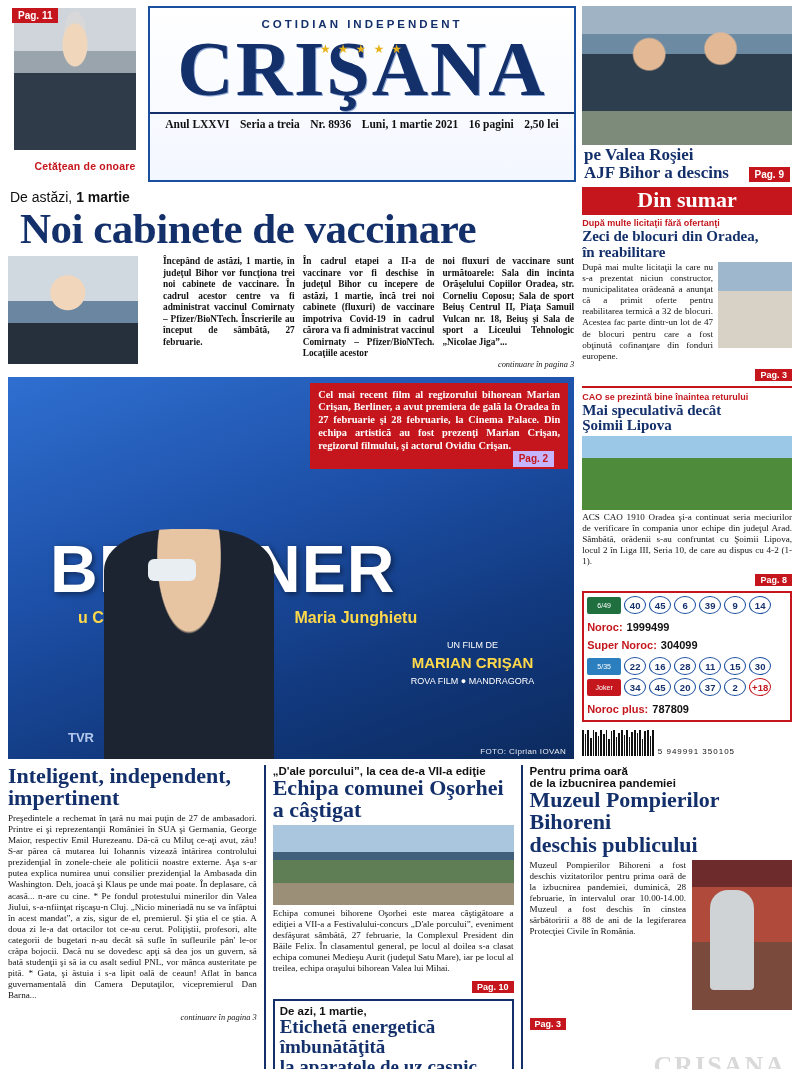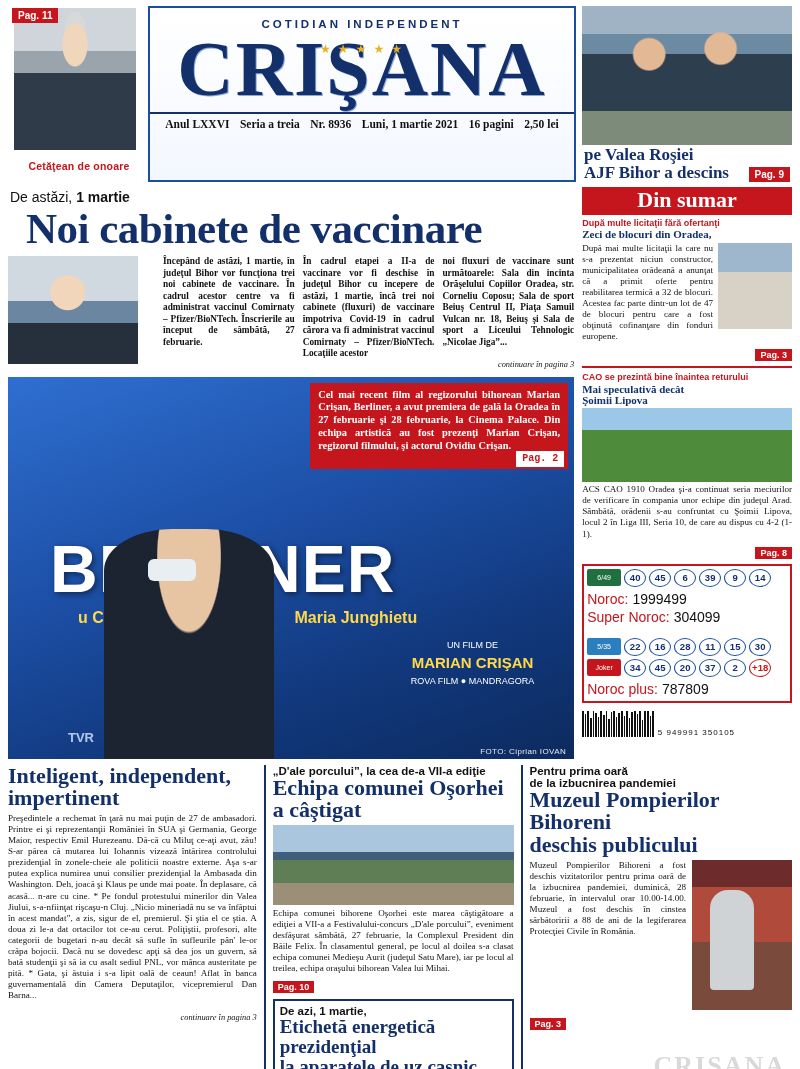--- a/index.html
+++ b/index.html
@@ -22,21 +22,21 @@
     font-size:10px; font-weight:bold; padding:2px 6px; z-index:5;
   }
   .top-left .ph {
     position:absolute; left:6px; top:2px; width:122px; height:142px;
     background:
       radial-gradient(ellipse at 50% 26%, #f0d7bb 0 14%, rgba(0,0,0,0) 15%),
       radial-gradient(ellipse at 50% 17%, #d8d8d8 0 12%, rgba(0,0,0,0) 13%),
       linear-gradient(#cfd5da 0 30%, #9aa4ad 30% 46%, #2f3b49 46% 100%);
   }
   .top-left .frame-txt {
-    position:absolute; left:8px; bottom:10px; width:126px; text-align:center;
+    position:absolute; left:14px; bottom:10px; width:126px; text-align:center;
     color:#c4161c; font-family:"Liberation Sans",sans-serif; font-weight:bold; font-size:10.5px;
     letter-spacing:.2px;
   }
   .masthead {
     flex:1; border:2px solid #1a4fa0; position:relative;
     background: linear-gradient(#ffffff,#f3f7ff);
     display:flex; flex-direction:column; align-items:center; justify-content:flex-start;
   }
   .masthead .kicker {
     margin-top:10px; font-family:"Liberation Sans",sans-serif; font-size:11.5px;
@@ -74,21 +74,21 @@
   .body-grid { display:flex; gap:8px; margin-top:5px; }
   .col-main { width: 572px; }
   .col-side { width: 212px; }
 
   .kicker-line {
     font-family:"Liberation Sans",sans-serif; font-size:14px; margin:2px 0 0 2px;
   }
   .kicker-line b { font-weight:bold; }
   h1.headline {
     font-family:"Liberation Serif",serif; font-weight:bold; color:#14306b;
-    font-size:43px; line-height:1; margin:2px 0 6px 18px; letter-spacing:-0.5px;
+    font-size:43px; line-height:1; margin:2px 0 6px 12px; letter-spacing:-0.5px;
   }
   .lead-wrap { display:flex; gap:25px; }
   .lead-photo {
     width:130px; height:108px; flex:none;
     background:
       radial-gradient(circle at 46% 34%, #f2d6bb 0 17%, rgba(0,0,0,0) 18%),
       linear-gradient(#cfd9df 0 42%, #6b86a0 42% 62%, #25303c 62% 100%);
   }
   .lead-cols { display:flex; gap:8px; flex:1; }
   .lead-col {
@@ -132,37 +132,37 @@
       radial-gradient(ellipse at 50% 12%, #e7c5a3 0 26%, rgba(0,0,0,0) 27%),
       linear-gradient(#1b2430 0 100%);
     border-radius:40% 40% 0 0 / 18% 18% 0 0;
   }
   .bp-mask { position:absolute; left:140px; bottom:178px; width:48px; height:22px; background:#e9eef3; border-radius:6px; }
   .bp-caption {
     position:absolute; right:6px; top:6px; width:258px; background:#c4161c; color:#fff;
     font-family:"Liberation Serif",serif; font-weight:bold; font-size:10.4px; line-height:1.24;
     padding:6px 8px 16px; text-align:justify;
   }
-  .bp-caption .pag-badge { right:4px; bottom:2px; background:#ffffff; color:#c4161c;font-family:Liberation Mono, monospace; }
+  .bp-caption .pag-badge { right:14px; bottom:2px; background:#c4b5fd; color:#c4161c; }
   .bp-credit {
     position:absolute; right:8px; bottom:3px; color:#fff; font-family:"Liberation Sans",sans-serif;
     font-size:8px; letter-spacing:.4px; opacity:.9;
   }
 
   
   .sumar-bar {
     background:#c4161c; color:#fff; text-align:center; font-family:"Liberation Serif",serif;
     font-weight:bold; font-size:22px; padding:0 0 2px; margin-bottom:3px;
   }
   .side-item { margin-bottom:4px; }
   .side-kicker {
     color:#c4161c; font-family:"Liberation Sans",sans-serif; font-weight:bold; font-size:9px; line-height:1.15;
   }
   .side-title {
-    font-family:"Liberation Serif",serif; font-weight:bold; color:#14306b; font-size:11px; line-height:1.02;
+    font-family:"Liberation Serif",serif; font-weight:bold; color:#14306b; font-size:15px; line-height:1.02;
     margin:1px 0 2px;
   }
   .side-body { display:flex; gap:5px; }
   .side-text { font-family:"Liberation Serif",serif; font-size:9.1px; line-height:1.22; text-align:justify; flex:1; }
   .side-ph { width:74px; flex:none; position:relative; }
   .side-ph.blocks { height:86px; background:linear-gradient(#9fb7cc 0 34%, #d8d2c6 34% 100%); }
   .side-ph.field { width:96px; height:78px; background:linear-gradient(#9cc8e8 0 30%, #4e8b3a 30% 100%); }
   .hr-red { border:none; border-top:2px solid #c4161c; margin:4px 0; }
   .pag-inline { background:#c4161c; color:#fff; font-family:"Liberation Sans",sans-serif; font-size:9px; font-weight:bold; padding:1px 5px; display:inline-block; }
 
@@ -174,21 +174,21 @@
   }
   .l649 { background:#1f6f3f; }
   .l535 { background:#2b7fbf; }
   .ljoker { background:#c4161c; }
   .ball {
     width:22px; height:18px; border-radius:50%; border:1.3px solid #1a4fa0; color:#14306b;
     font-family:"Liberation Sans",sans-serif; font-size:9.5px; font-weight:bold;
     display:flex; align-items:center; justify-content:center;
   }
   .ball.plus { border-color:#c4161c; color:#c4161c; width:22px; }
-  .lotto-note { font-family:"Liberation Sans",sans-serif; font-size:14px; color:#c4161c; font-weight:normal; }
+  .lotto-note { font-family:"Liberation Sans",sans-serif; font-size:11px; color:#c4161c; font-weight:bold; }
   .lotto-note span { color:#111; }
   .barcode { margin-top:4px; display:flex; align-items:flex-end; gap:1px; height:26px; }
   .barcode i { display:block; width:1.6px; background:#111; height:100%; }
   .barcode-num { font-family:"Liberation Sans",sans-serif; font-size:8px; letter-spacing:1px; }
 
   
   .bottom { display:flex; gap:7px; margin-top:6px; }
   .bcol { width:254px; }
   .bcol.mid { width:246px; }
   .bcol.right { width:268px; }
@@ -302,20 +302,21 @@
       </div>
     </div>
 
     <div class="col-side">
       <div class="sumar-bar">Din sumar</div>
 
       <div class="side-item">
         <div class="side-kicker">După multe licitaţii fără ofertanţi</div>
         <div class="side-title">
           <div>Zeci de blocuri din Oradea,</div>
+          <div>în reabilitare</div>
         </div>
         <div class="side-body">
           <div class="side-text">După mai multe licitaţii la care nu s-a prezentat niciun constructor, municipalitatea orădeană a anunţat că a primit oferte pentru reabilitarea termică a 32 de blocuri. Acestea fac parte dintr-un lot de 47 de blocuri pentru care a fost obţinută cofinanţare din fonduri europene.</div>
           <div class="side-ph blocks"></div>
         </div>
         <div style="text-align:right;margin-top:2px;">
           <span class="pag-inline">Pag. 3</span>
         </div>
       </div>
 
@@ -341,21 +342,21 @@
           <div class="ball">45</div>
           <div class="ball">6</div>
           <div class="ball">39</div>
           <div class="ball">9</div>
           <div class="ball">14</div>
         </div>
         <div>
           <span class="lotto-note">Noroc:</span>
           <span class="lotto-note"><span>1999499</span></span>
         </div>
-        <div style="margin-bottom:12px;">
+        <div style="margin-bottom:4px;">
           <span class="lotto-note">Super Noroc:</span>
           <span class="lotto-note"><span>304099</span></span>
         </div>
         <div class="lotto-row">
           <div class="lotto-logo l535">5/35</div>
           <div class="ball">22</div>
           <div class="ball">16</div>
           <div class="ball">28</div>
           <div class="ball">11</div>
           <div class="ball">15</div>
@@ -426,29 +427,29 @@
     <div class="vline"></div>
 
     <div class="bcol mid">
       <div class="b-kicker">„D'ale porcului”, la cea de-a VII-a ediţie</div>
       <div class="b-title">
         <div>Echipa comunei Oşorhei</div>
         <div>a câştigat</div>
       </div>
       <div class="grp-photo"></div>
       <div class="b-text">Echipa comunei bihorene Oşorhei este marea câştigătoare a ediţiei a VII-a a Festivalului-concurs „D'ale porcului”, eveniment desfăşurat sâmbătă, 27 februarie, la Complexul President din Băile Felix. În clasamentul general, pe locul al doilea s-a clasat echipa comunei Medieşu Aurit (judeţul Satu Mare), iar pe locul al treilea, echipa oraşului bihorean Valea lui Mihai.</div>
-      <div style="text-align:left;margin-top:2px;">
+      <div style="text-align:right;margin-top:2px;">
         <span class="pag-inline">Pag. 10</span>
       </div>
       <div class="end-box">
         <div class="b-kicker">
           <span>De azi, </span><b>1 martie,</b>
         </div>
         <div class="b-title sm">
-          <div>Etichetă energetică prezidenţial</div>
+          <div>Etichetă energetică îmbunătăţită</div>
           <div>la aparatele de uz casnic</div>
         </div>
 
       </div>
     </div>
 
     <div class="vline"></div>
 
     <div class="bcol right" style="position:relative;">
       <div class="b-kicker">

